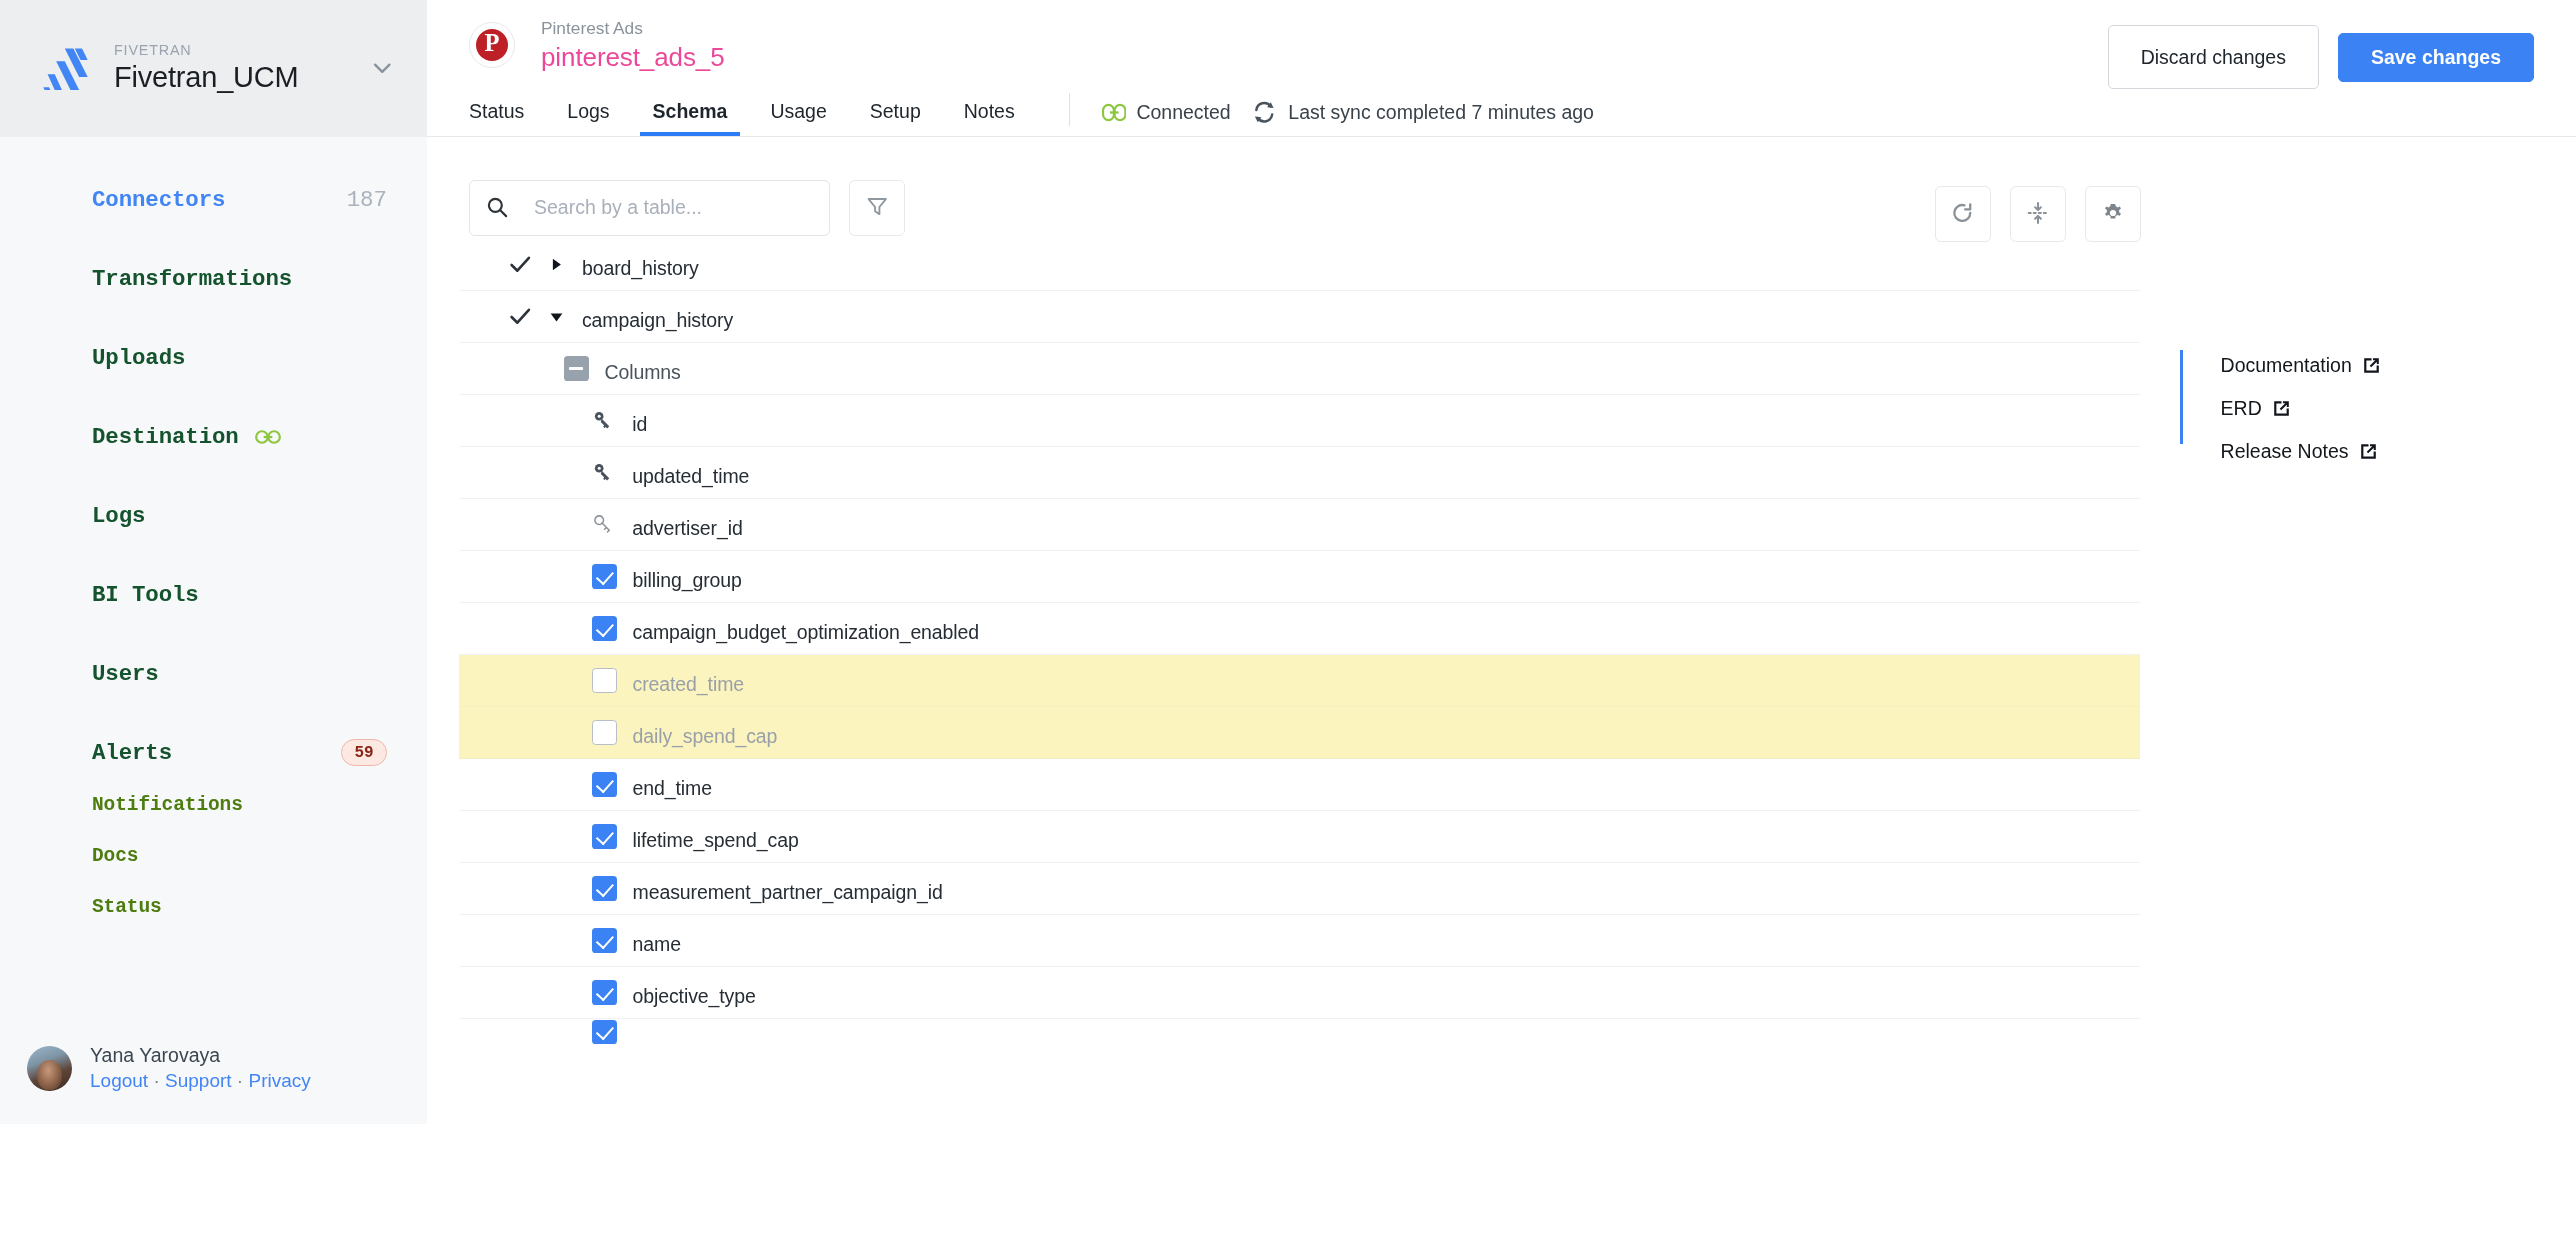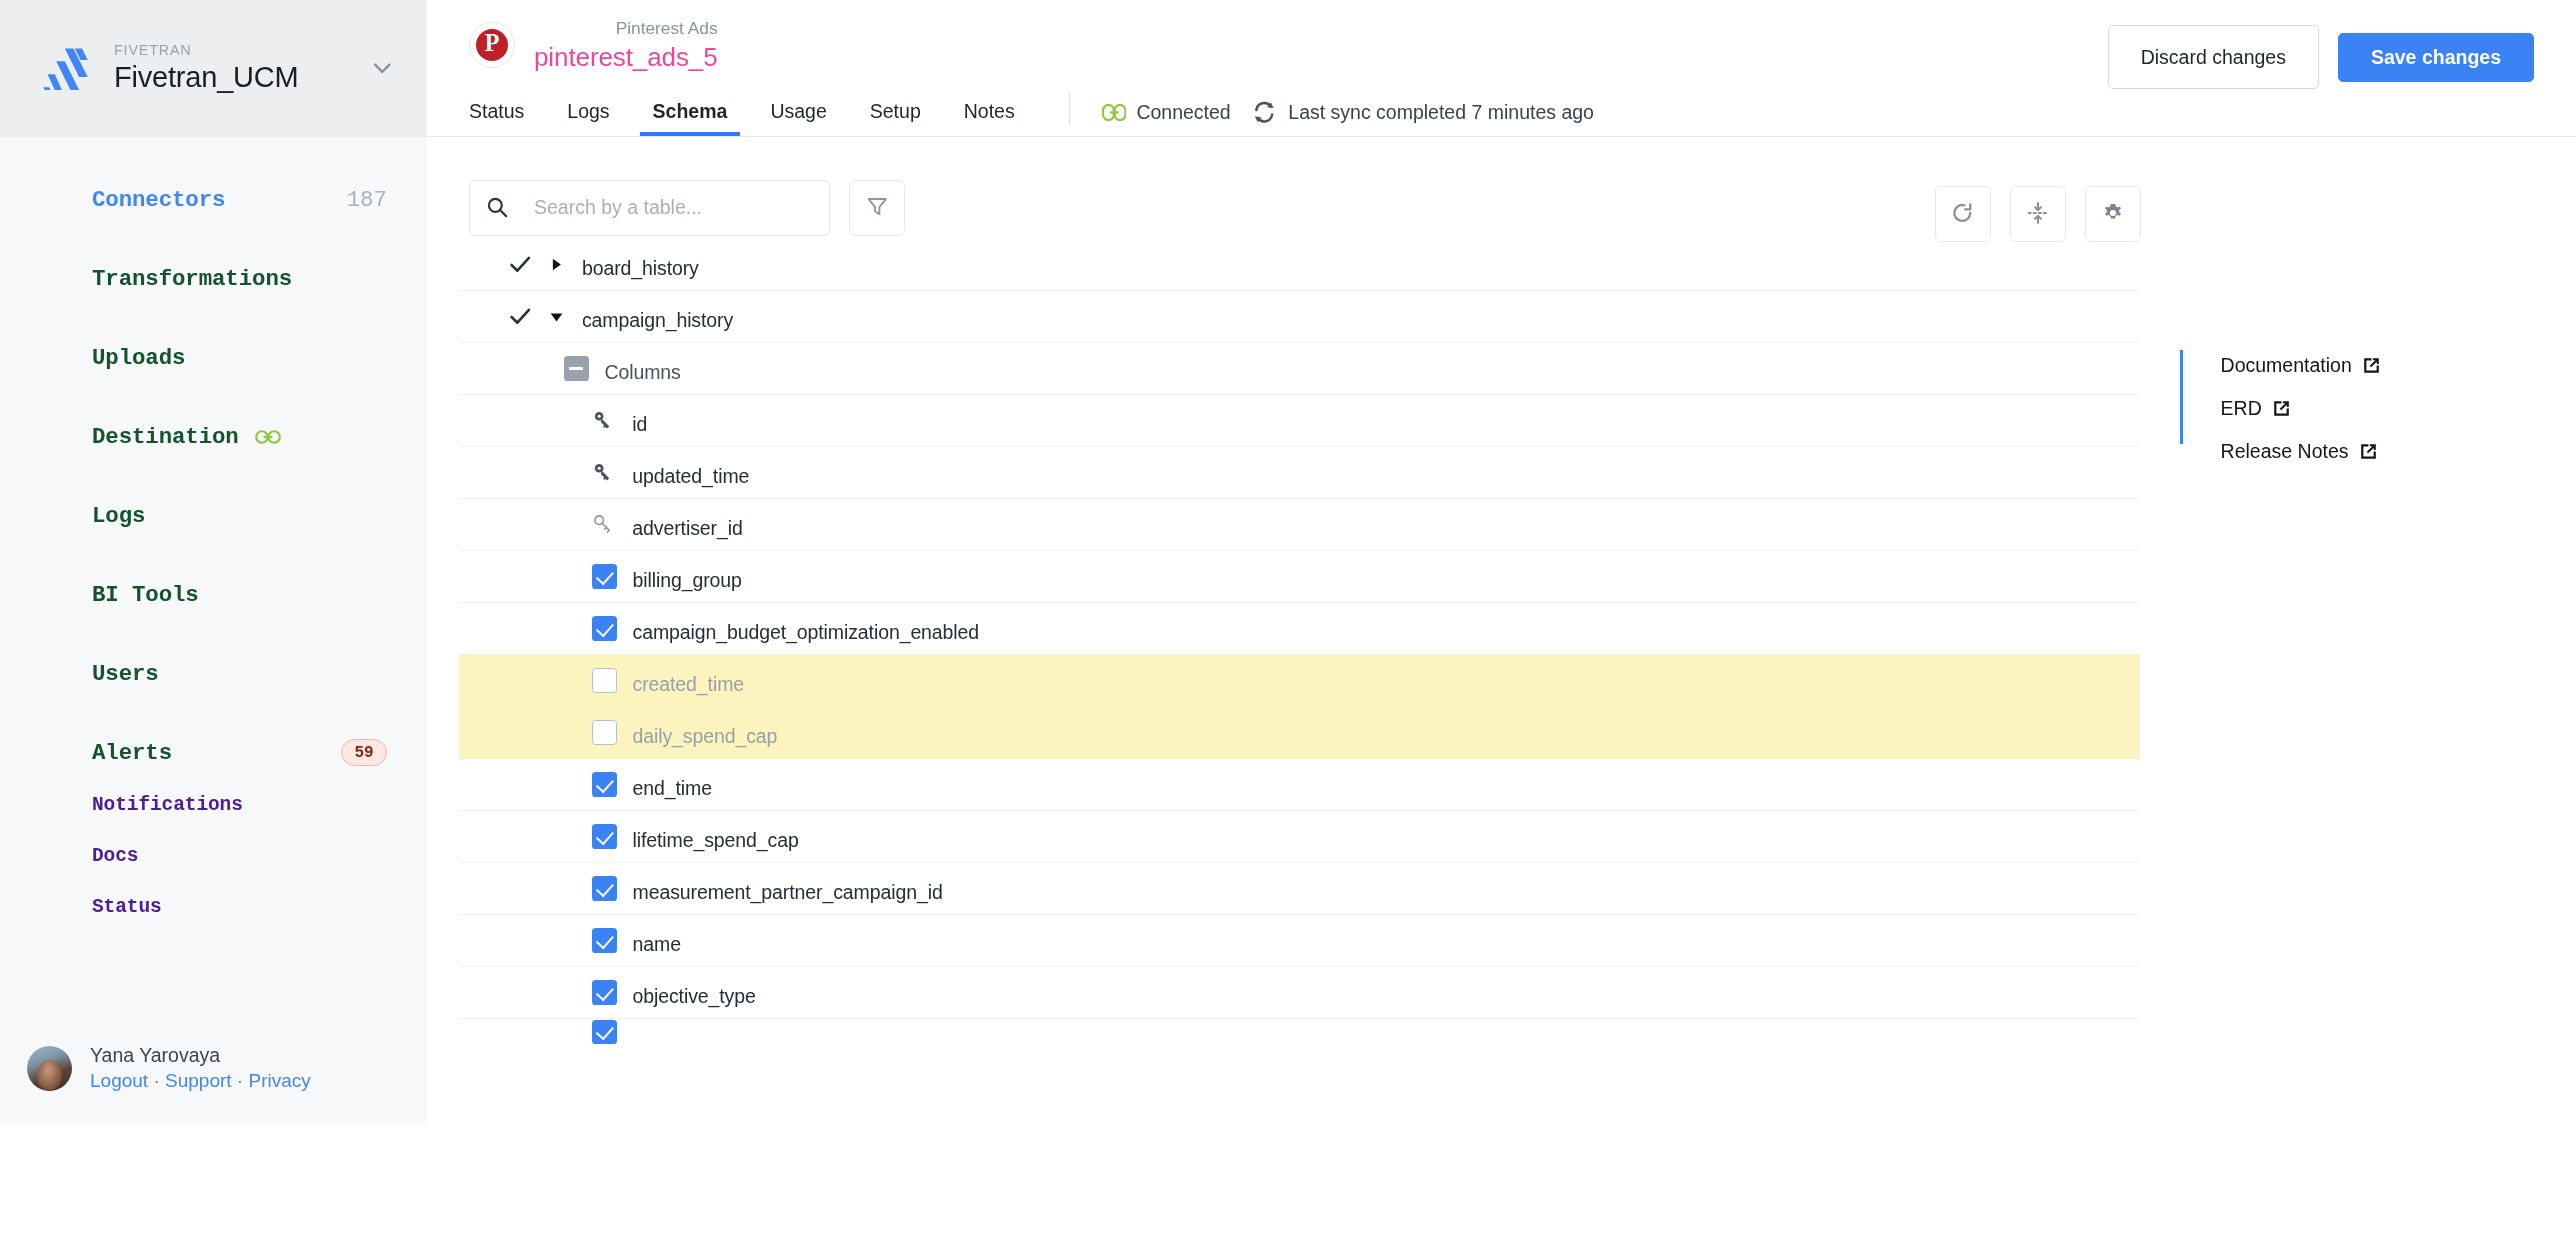--- a/index.html
+++ b/index.html
@@ -59,21 +59,21 @@
     background: #fde8e2; color: #8b2415;
     border: 0.7px solid #f0b6a6;
     border-radius: 720px;
     font-size: 16px; font-weight: 600;
     padding: 4.3px 12.3px; line-height: 1;
   }
   .dest-icon { margin-left: 16px; width: 26px; height: 16px; }
 
   .sidebar-sub { padding: 27px 0 0 76px; }
   .sub-item {
-    font-size: 19.5px; color: #4c1d95; font-weight: 600;
+    font-size: 19.5px; color: #4d7c0f; font-weight: 600;
     margin-bottom: 29px; cursor: pointer; letter-spacing: -0.1px;
   }
 
   .sidebar-footer {
     display: flex; align-items: center;
     padding: 0 0 30px 27px;
   }
   .avatar {
     width: 45px; height: 45px; border-radius: 50%;
     flex: 0 0 45px; overflow: hidden;
@@ -110,21 +110,21 @@
   .pin-circle {
     width: 32px; height: 32px; border-radius: 50%;
     background: #bd2026; position: relative;
     display:flex; align-items:center; justify-content:center;
   }
   .pin-circle span {
     color:#fff; font-size:24.5px; font-weight:700;
     font-family:"Liberation Serif", serif; line-height:1;
     transform: translateY(-0.7px);
   }
-  .conn-titles { margin-left: 19px; text-align: right; }
+  .conn-titles { margin-left: 26px; }
   .conn-kicker { font-size: 17.3px; color: #8a929b; line-height: 1.3; }
   .conn-name { font-size: 26px; color: #ec4899; line-height: 1.35; letter-spacing: -0.1px; }
 
   .tabs-row {
     position: absolute; left: 42px; bottom: 0; right: 0;
     display: flex; align-items: flex-end; height: 52px;
   }
   .tab {
     font-size: 19.5px; color: #1e252c; padding: 0 0 13px 0;
     margin-right: 43px; cursor: pointer; position: relative; white-space: nowrap;

